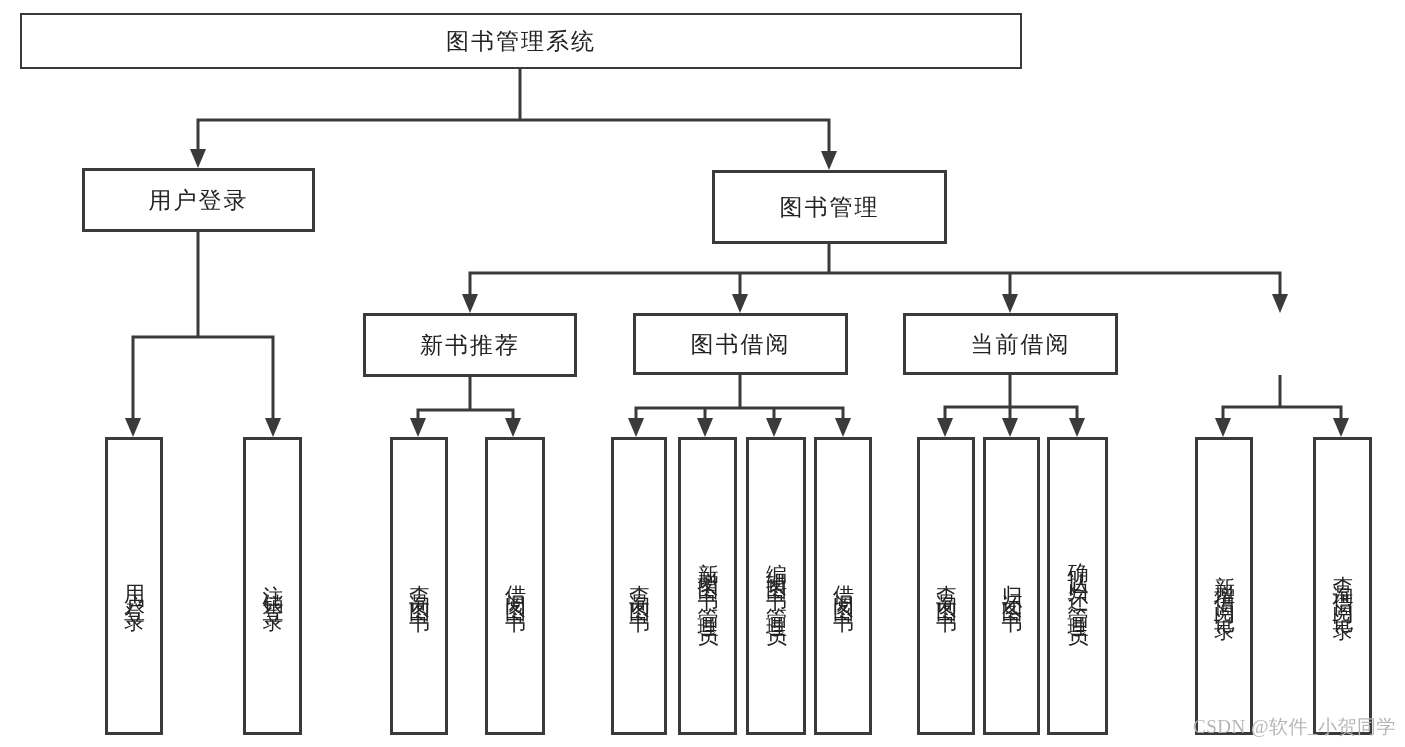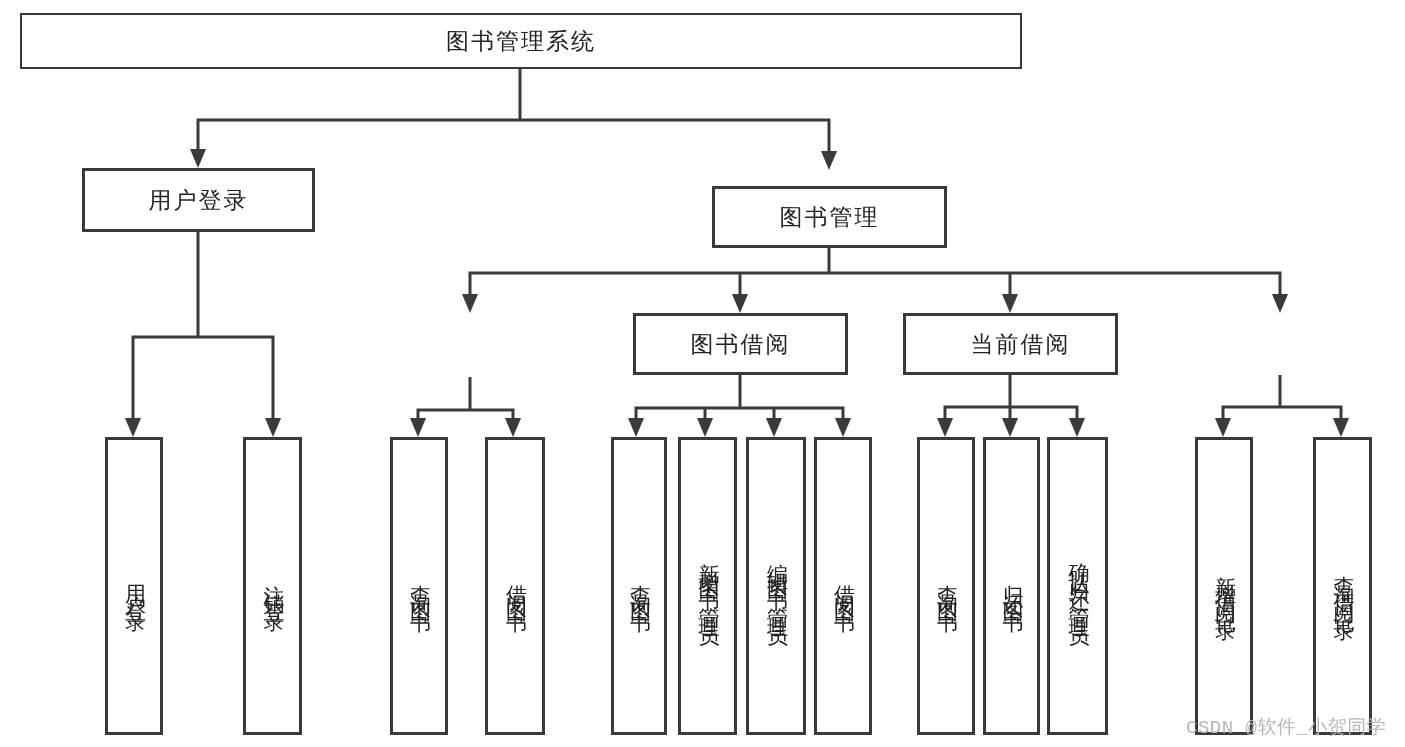--- a/index.html
+++ b/index.html
@@ -5,21 +5,21 @@
   :root{
     --line:#3a3a3a;
     --text:#222222;
     --wm:#b6b6b6;
   }
   html,body{margin:0;padding:0;background:#ffffff;}
   #stage{
     position:relative;
     width:1405px;height:747px;
     background:#ffffff;
-    font-family:Liberation Mono, monospace;
+    font-family:Liberation Serif, serif;
     overflow:hidden;
   }
   #wires{position:absolute;left:0;top:0;width:1405px;height:747px;}
   .hbox{
     position:absolute;
     box-sizing:border-box;
     border:3px solid var(--line);
     background:#ffffff;
     display:flex;align-items:center;justify-content:center;
     font-size:23px;letter-spacing:2px;color:var(--text);
@@ -38,21 +38,21 @@
     text-orientation:mixed;
     font-size:21px;
     letter-spacing:9px;
     line-height:1;
     color:var(--text);
     white-space:nowrap;
   }
   .watermark{
     position:absolute;left:1186px;top:714px;width:210px;
     font-size:19px;color:var(--wm);
-    white-space:nowrap;
+    text-align:right;white-space:nowrap;
     letter-spacing:0.5px;
   }
 </style>
 </head>
 <body>
 
 <div id="stage">
 
   <svg id="wires" viewBox="0 0 1405 747" xmlns="http://www.w3.org/2000/svg">
     <path fill="none" stroke="#3a3a3a" stroke-width="3" d="
@@ -108,22 +108,23 @@
       <polygon points="1002,418 1018,418 1010,437"></polygon>
       <polygon points="1069,418 1085,418 1077,437"></polygon>
       <polygon points="1215,418 1231,418 1223,437"></polygon>
       <polygon points="1333,418 1349,418 1341,437"></polygon>
     </g>
   </svg>
 
   <div class="hbox root" style="left:20px;top:13px;width:1002px;height:56px;">图书管理系统</div>
 
   <div class="hbox" style="left:82px;top:168px;width:233px;height:64px;">用户登录</div>
-  <div class="hbox" style="left:712px;top:186px;width:235px;height:62px;">图书管理</div>
+  <div class="hbox" style="left:712px;top:170px;width:235px;height:74px;">图书管理</div>
 
+  <div class="hbox" style="left:363px;top:313px;width:214px;height:64px;">新书推荐</div>
   <div class="hbox" style="left:633px;top:313px;width:215px;height:62px;">图书借阅</div>
   <div class="hbox" style="left:903px;top:313px;width:215px;height:62px;padding-left:20px;">当前借阅</div>
 
   <div class="vbox" style="left:105px;width:58px;">
     <span>用户登录</span>
   </div>
   <div class="vbox" style="left:243px;width:59px;">
     <span>注销登录</span>
   </div>
 

